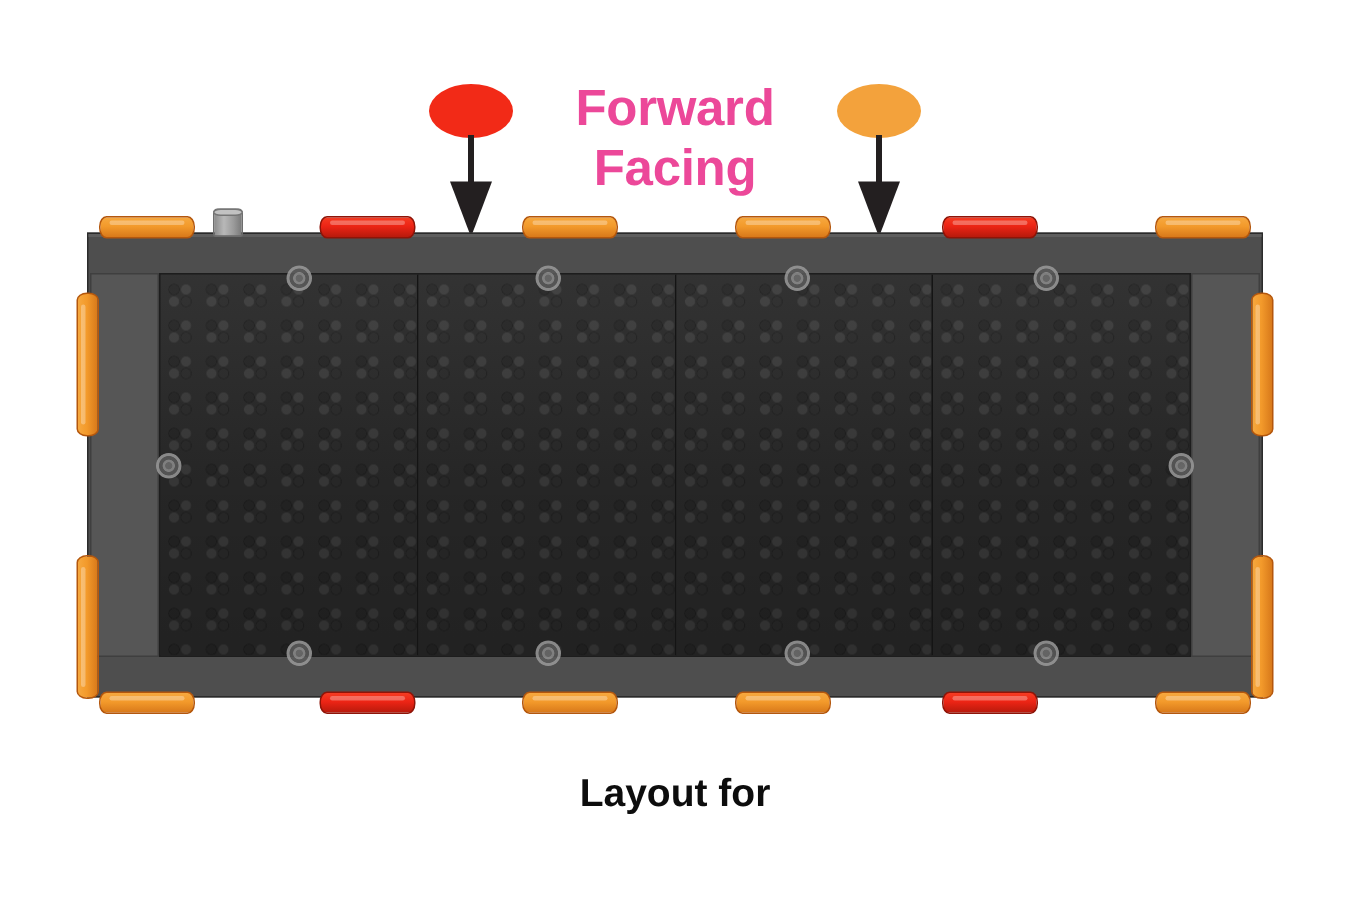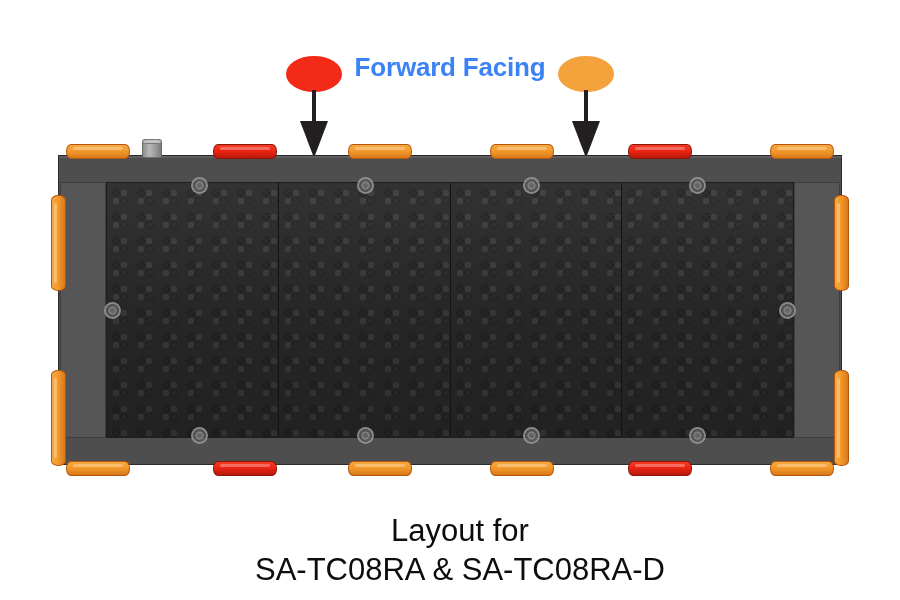--- a/index.html
+++ b/index.html
@@ -24,24 +24,24 @@
     background: #ffffff;
   }
 
   
   .legend-title {
     position: absolute;
     left: 330px;
     top: 52px;
     width: 240px;
     text-align: center;
-    font-size: 26px;
+    font-size: 34px;
     font-weight: bold;
     line-height: 1.18;
-    color: #3b82f6;
+    color: #ec4899;
     letter-spacing: -0.2px;
   }
   .legend-line { display: block; }
 
   .legend-bulb {
     position: absolute;
     border-radius: 50%;
   }
   .legend-bulb.red {
     left: 286px; top: 56px;
@@ -234,26 +234,26 @@
     height: 5px;
     border-radius: 50% / 100%;
     background: #c2c2c2;
     border: 1px solid #767676;
     box-sizing: border-box;
   }
 
   
   .caption {
     position: absolute;
-    left: 160px;
+    left: 150px;
     top: 512px;
     width: 600px;
     text-align: center;
-    font-size: 31px;
-    font-weight: normal;
+    font-size: 26px;
+    font-weight: bold;
     line-height: 1.25;
     color: #0d0d0d;
   }
   .caption-line { display: block; }
 </style>
 </head>
 <body>
 
 <div id="stage">
 
@@ -321,16 +321,15 @@
     <div class="screw" style="left:465px; top:272px;"></div>
     <div class="screw" style="left:631px; top:272px;"></div>
 
     <div class="screw" style="left:46px;  top:147px;"></div>
     <div class="screw" style="left:721px; top:147px;"></div>
 
   </div>
 
   <div class="caption">
     <span class="caption-line">Layout for</span>
-    <span class="caption-line">SA-TC08RA &amp; SA-TC08RA-D</span>
   </div>
 
 </div>
 
 </body></html>

